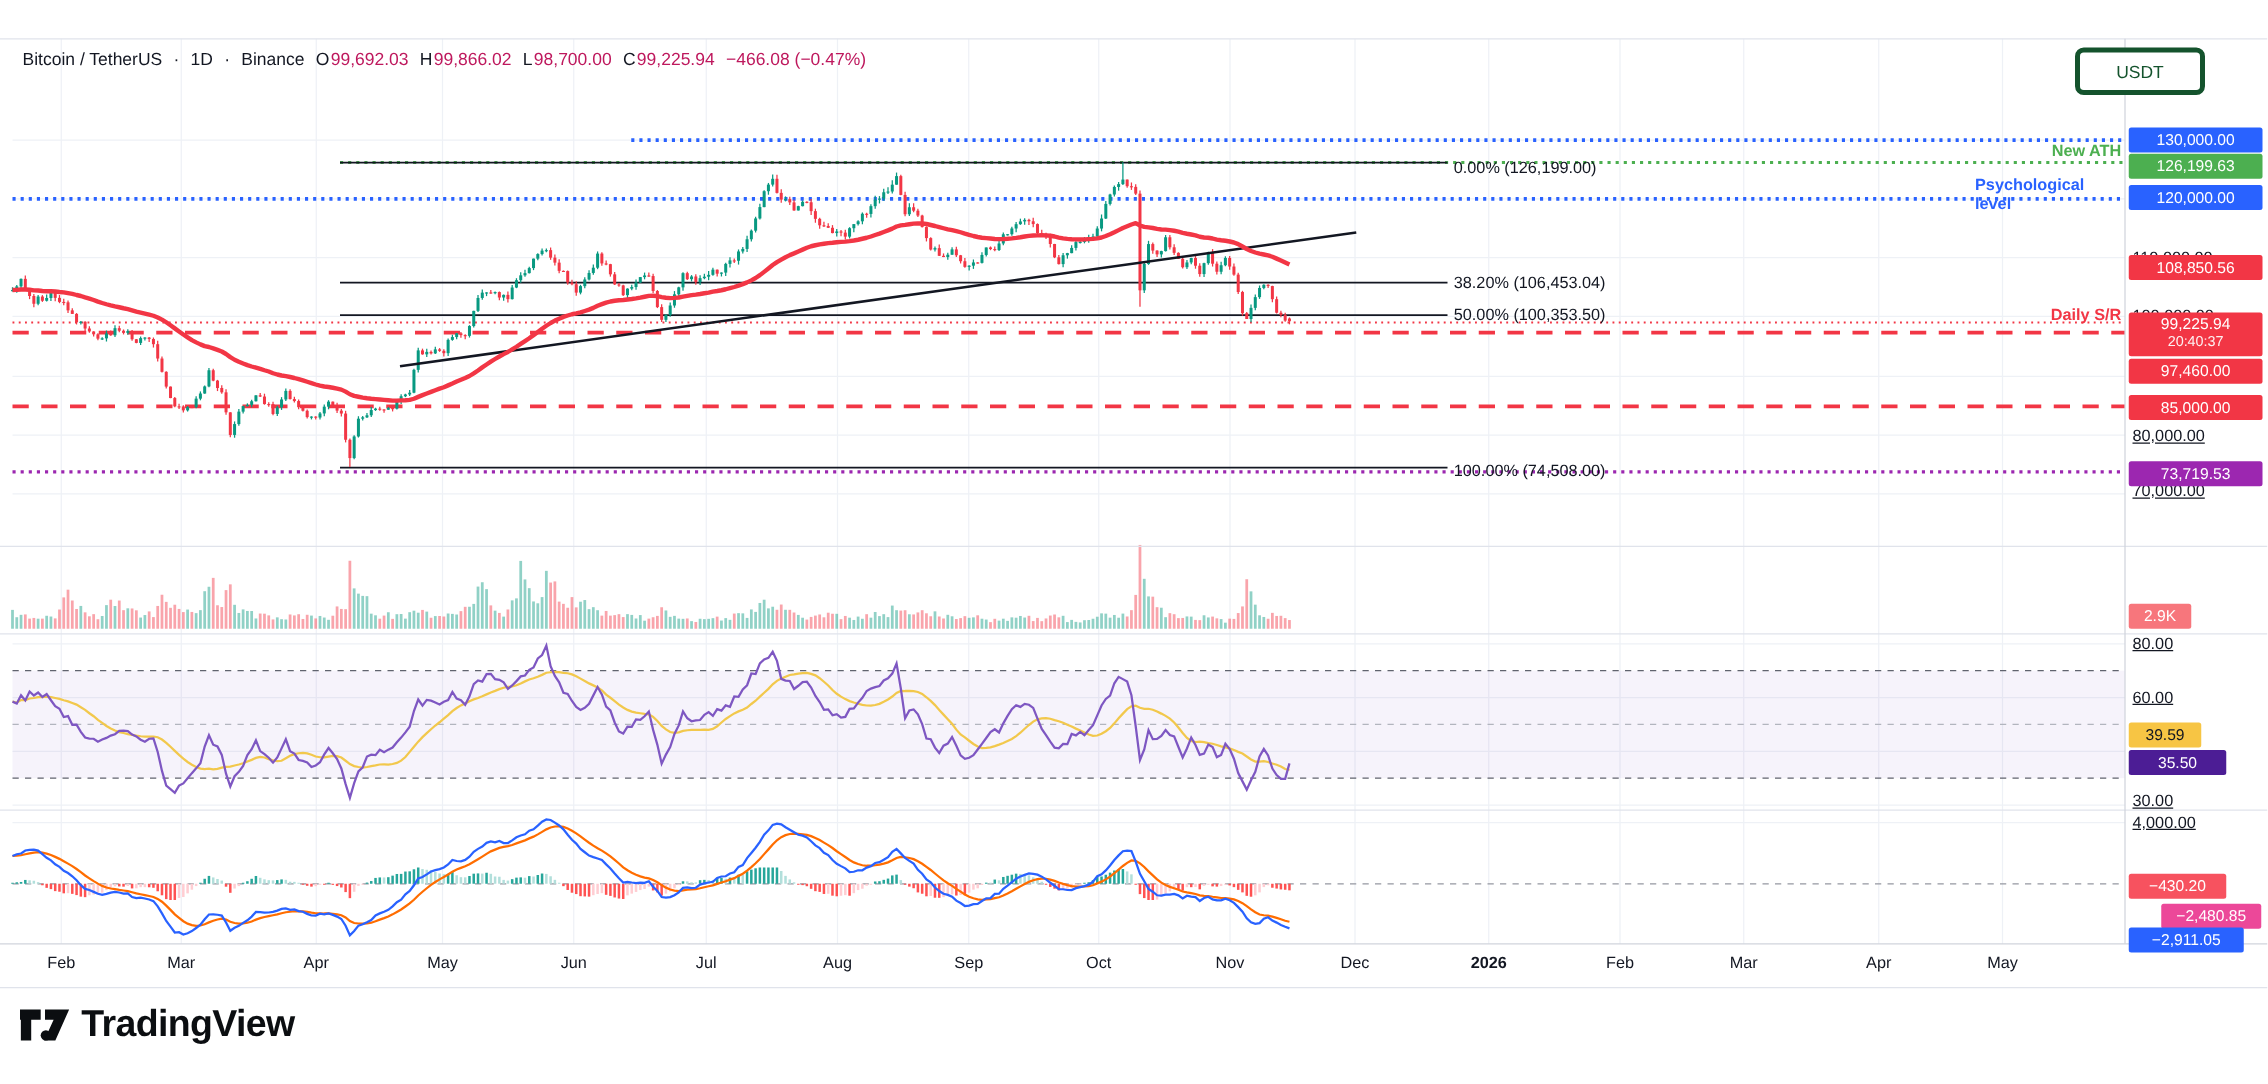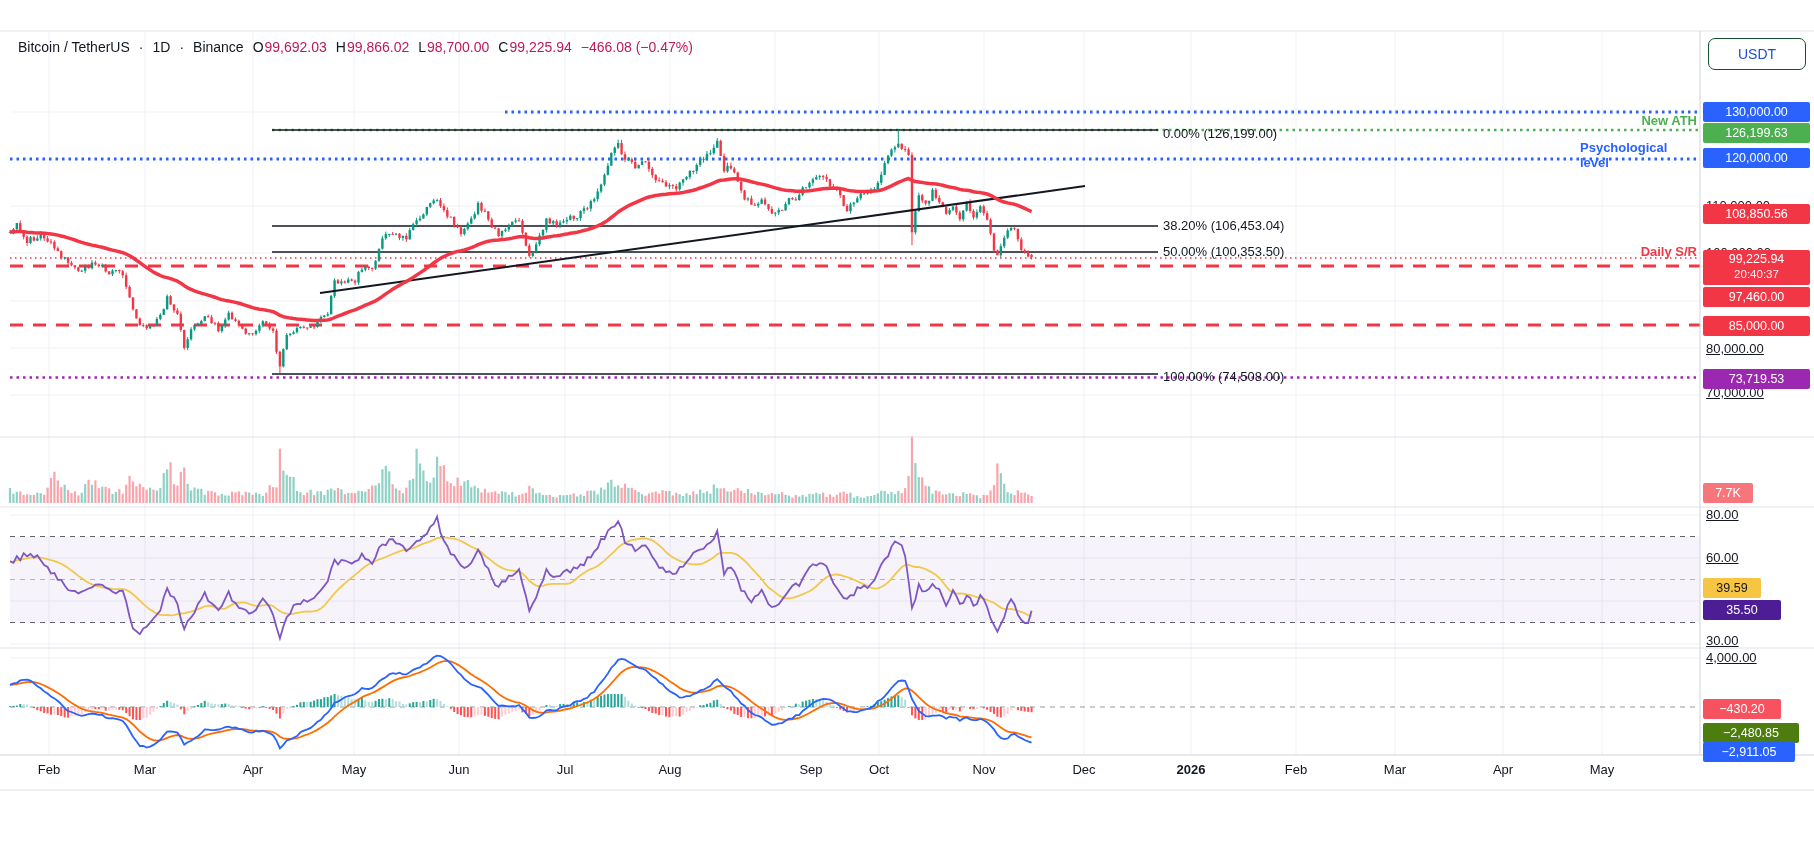--- a/index.html
+++ b/index.html
@@ -6,22 +6,22 @@
     font-family:"Liberation Sans",sans-serif;color:#131722;}
   #stage{position:relative;width:1814px;height:867px;}
   #plot{position:absolute;left:0;top:0;z-index:1;}
   .ov{position:absolute;z-index:3;white-space:nowrap;}
   #attribution{left:10px;top:7px;font-size:15px;color:#131722;}
   #chart-header{left:18px;top:39px;font-size:14px;display:flex;gap:9px;align-items:center;}
   #chart-header .sep{color:#131722;}
   .ohlc-letter{color:#131722;}
   .ohlc-val{color:#be185d;}
   .ohlc-pair{display:flex;gap:1px;}
-  #currency-btn{left:1708px;top:38px;width:96px;height:30px;border:1px solid #14532d;border-radius:7px;
-     display:flex;align-items:center;justify-content:center;font-size:14px;color:#1d4ed8;background:#fff;cursor:pointer;}
+  #currency-btn{left:1660px;top:38px;width:96px;height:30px;border:4px solid #14532d;border-radius:7px;
+     display:flex;align-items:center;justify-content:center;font-size:14px;color:#14532d;background:#fff;cursor:pointer;}
   .axis-label{position:absolute;left:1706px;font-size:13px;color:#131722;z-index:2;text-decoration:underline;}
   .badge{position:absolute;left:1703px;border-radius:2px;color:#fff;font-size:12.5px;
      display:flex;flex-direction:column;align-items:center;justify-content:center;line-height:15px;z-index:4;}
   .badge .sub{font-size:11.5px;opacity:.92;}
   .month{position:absolute;transform:translateX(-50%);top:762px;font-size:13px;color:#131722;z-index:2;}
   .annot{position:absolute;transform:translateX(-100%);font-size:13px;font-weight:bold;z-index:2;}
   .fib-label{position:absolute;font-size:13px;color:#131722;z-index:2;}
   #footer-logo{left:16px;top:803px;display:flex;align-items:center;gap:9px;cursor:pointer;}
   #footer-logo .brand{font-size:30px;font-weight:800;letter-spacing:-0.5px;color:#0b0e11;}
 </style>
@@ -1340,21 +1340,21 @@
   <div id="currency-btn" class="ov">USDT</div>
 
   <div id="overlays">
       <div class="month" style="left: 49px;">Feb</div>
       <div class="month" style="left: 145px;">Mar</div>
       <div class="month" style="left: 253px;">Apr</div>
       <div class="month" style="left: 354px;">May</div>
       <div class="month" style="left: 459px;">Jun</div>
       <div class="month" style="left: 565px;">Jul</div>
       <div class="month" style="left: 670px;">Aug</div>
-      <div class="month" style="left: 775px; margin-left: 36px;">Sep</div>
+      <div class="month" style="left: 775px;">Sep</div>
       <div class="month" style="left: 879px;">Oct</div>
       <div class="month" style="left: 984px;">Nov</div>
       <div class="month" style="left: 1084px;">Dec</div>
       <div class="month" style="left: 1191px; font-weight: bold;">2026</div>
       <div class="month" style="left: 1296px;">Feb</div>
       <div class="month" style="left: 1395px;">Mar</div>
       <div class="month" style="left: 1503px;">Apr</div>
       <div class="month" style="left: 1602px;">May</div>
       <div class="axis-label" style="top: 198px;">110,000.00</div>
       <div class="axis-label" style="top: 245px;">100,000.00</div>
@@ -1383,39 +1383,47 @@
       <div class="badge" style="background: rgb(242, 54, 69); width: 107px; height: 20px; top: 287px;">
         <div>97,460.00</div>
       </div>
       <div class="badge" style="background: rgb(242, 54, 69); width: 107px; height: 20px; top: 316px;">
         <div>85,000.00</div>
       </div>
       <div class="badge" style="background: rgb(156, 39, 176); width: 107px; height: 20px; top: 369px;">
         <div>73,719.53</div>
       </div>
       <div class="badge" style="background: rgb(247, 118, 124); width: 50px; height: 20px; top: 483px;">
-        <div>7.7K</div>
+        <div>2.9K</div>
       </div>
       <div class="badge" style="background: rgb(247, 197, 68); width: 58px; height: 20px; top: 578px; color: rgb(19, 23, 34);">
         <div>39.59</div>
       </div>
       <div class="badge" style="background: #4c1d95; width: 78px; height: 20px; top: 600px;">
         <div>35.50</div>
       </div>
       <div class="badge" style="background: rgb(247, 82, 95); width: 78px; height: 20px; top: 699px;">
         <div>−430.20</div>
       </div>
-      <div class="badge" style="background: #4d7c0f; width: 96px; height: 20px; top: 723px;">
+      <div class="badge" style="background: #ec4899; width: 80px; height: 20px; top: 723px; margin-left: 26px;">
         <div>−2,480.85</div>
       </div>
       <div class="badge" style="background: rgb(41, 98, 255); width: 92px; height: 20px; top: 742px;">
         <div>−2,911.05</div>
       </div>
       <div class="annot" style="color: rgb(76, 175, 80); left: 1697px; top: 113px;">New ATH</div>
       <div class="annot" style="color: rgb(41, 98, 255); left: 1697px; top: 140px;">Psychological level</div>
       <div class="annot" style="color: rgb(242, 54, 69); left: 1697px; top: 244px;">Daily S/R</div>
       <div class="fib-label" style="left: 1163px; top: 126px;">0.00% (126,199.00)</div>
       <div class="fib-label" style="left: 1163px; top: 218px;">38.20% (106,453.04)</div>
       <div class="fib-label" style="left: 1163px; top: 244px;">50.00% (100,353.50)</div>
       <div class="fib-label" style="left: 1163px; top: 369px;">100.00% (74,508.00)</div>
     </div>
 
+  <div id="footer-logo" class="ov">
+    <svg width="40" height="32" viewBox="0 0 58 40">
+      <path d="M0 2 H24 V14 H13 V38 H1 V14 H0 Z" fill="#0b0e11"></path>
+      <circle cx="30" cy="32" r="6" fill="#0b0e11"></circle>
+      <path d="M29 2 H57 L41 38 H28 L39 14 H29 Z" fill="#0b0e11"></path>
+    </svg>
+    <span class="brand">TradingView</span>
+  </div>
 </div>
 
 </body></html>

